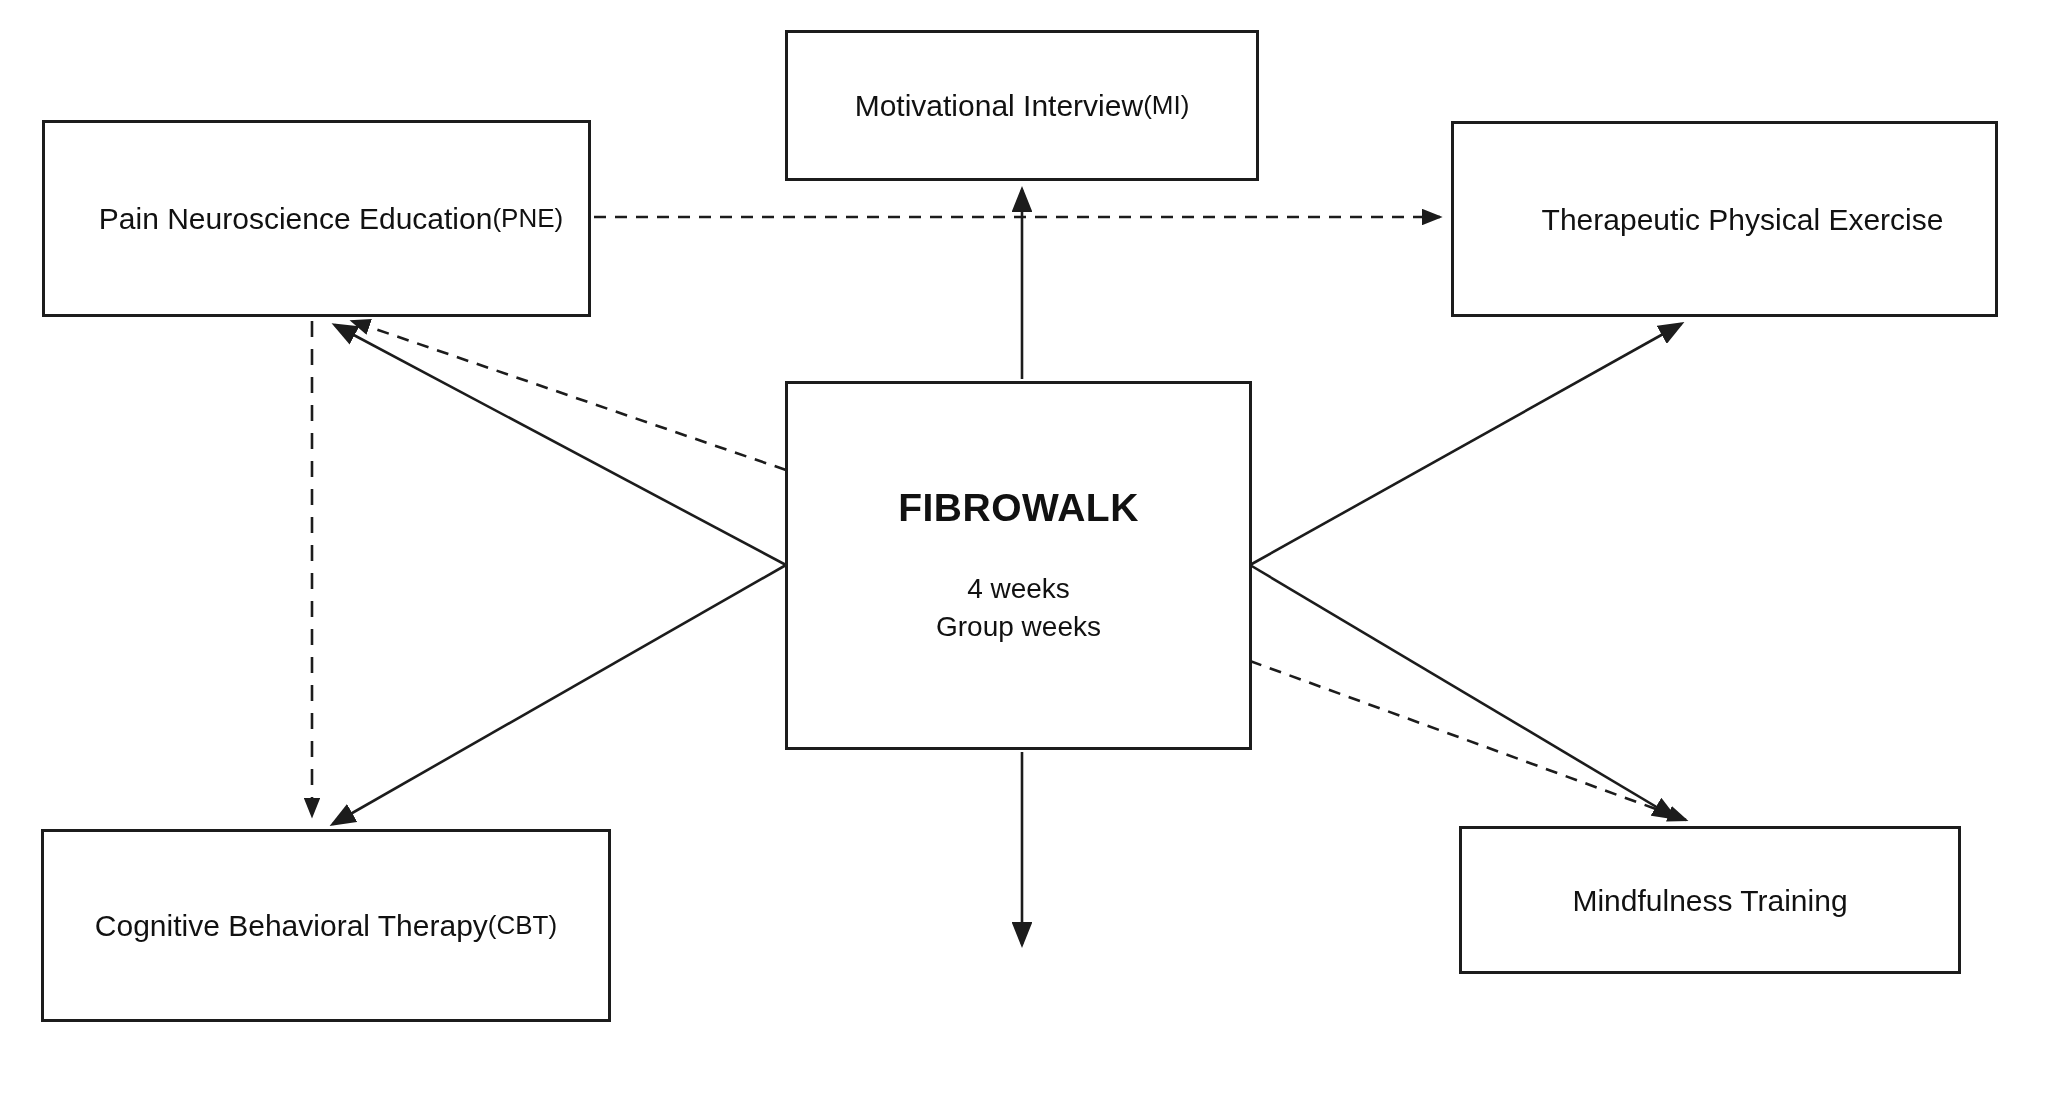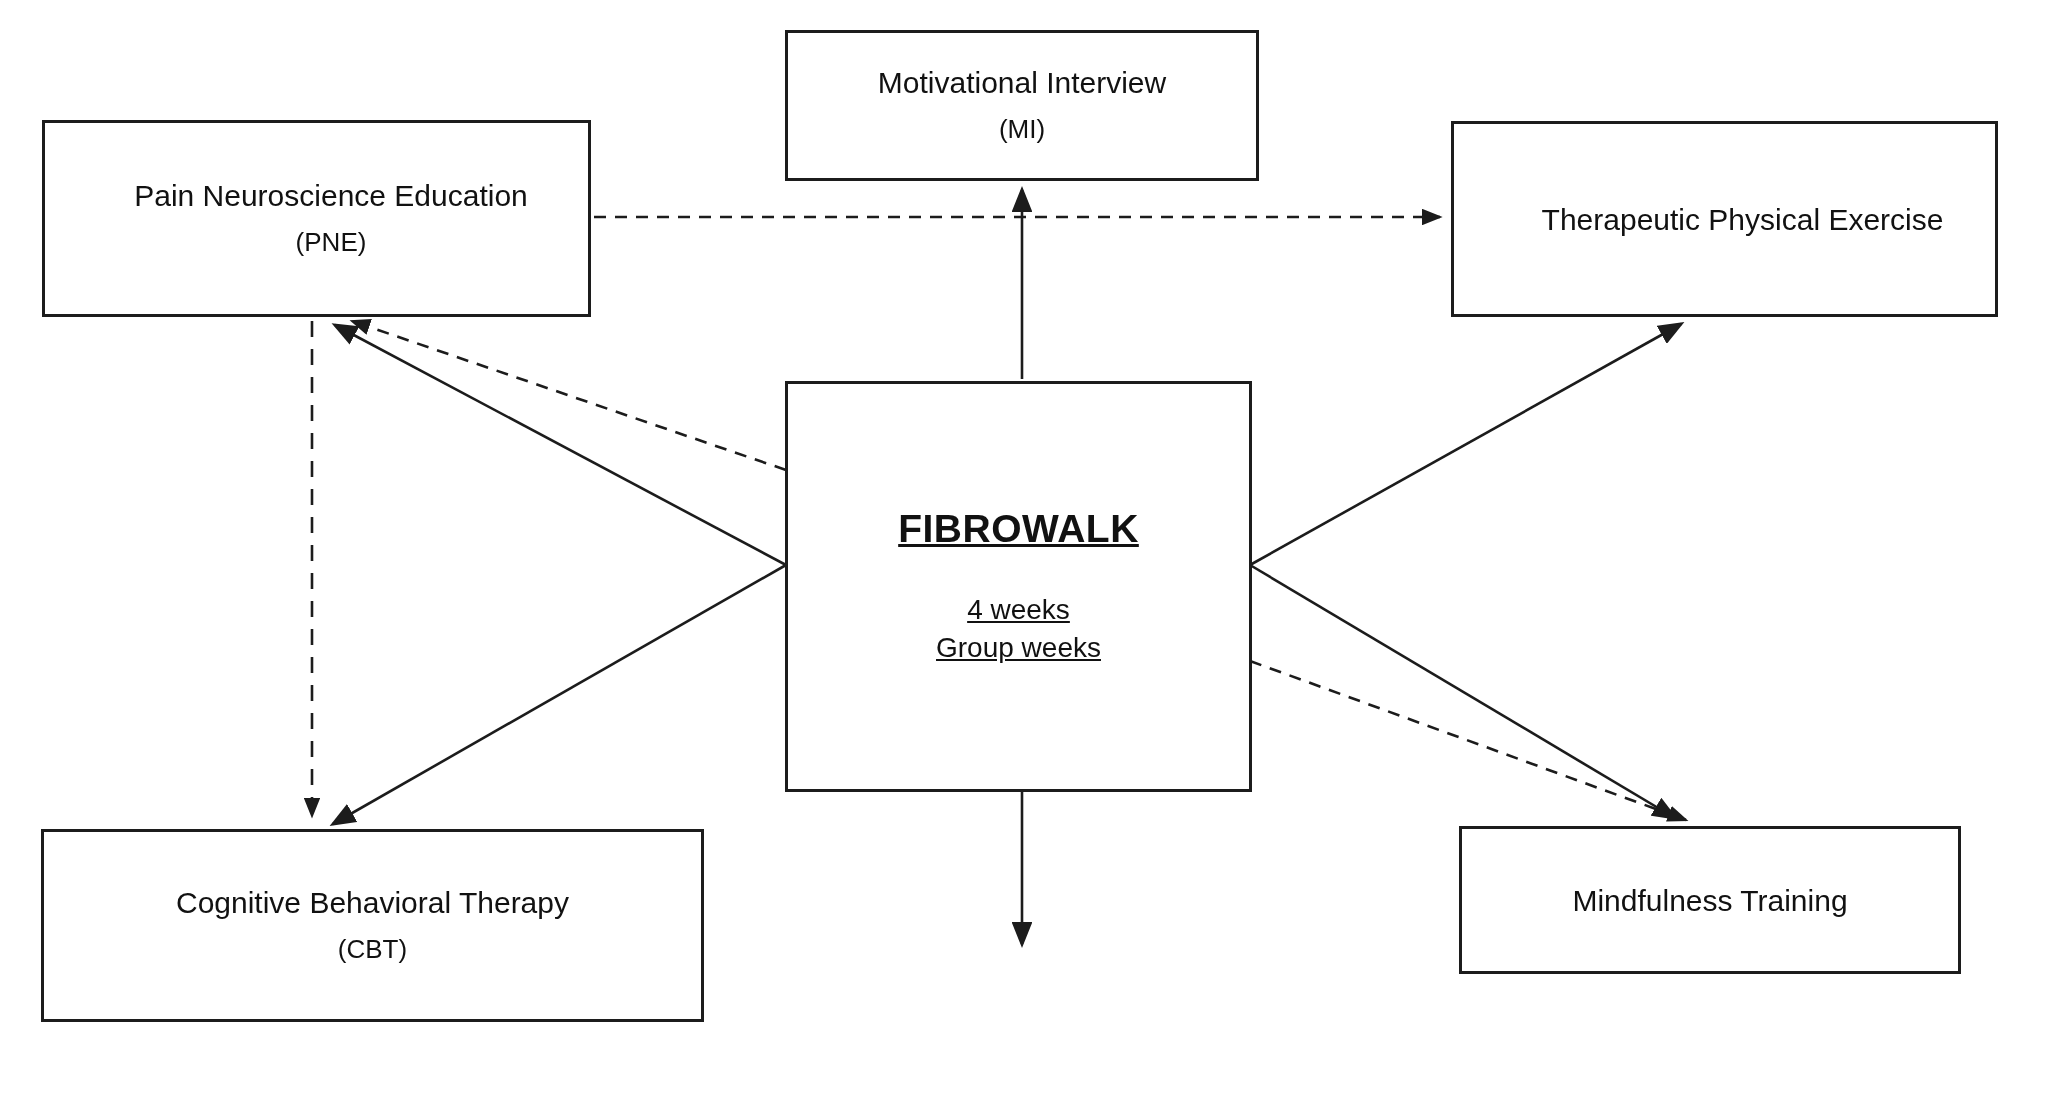--- a/index.html
+++ b/index.html
@@ -11,21 +11,21 @@
     color:#111111;
     overflow:hidden;
   }
   svg.arrows{position:absolute;left:0;top:0;width:2048px;height:1120px;}
   .node{
     position:absolute;
     box-sizing:border-box;
     border:3px solid #1c1c1c;
     background:#ffffff;
     display:flex;
-    flex-direction:column;
+    flex-direction:row;
     align-items:center;
     justify-content:center;
     text-align:center;
     font-size:30px;
     line-height:47px;
   }
   .node .sub{font-size:26px;}
   .center-node{
     position:absolute;
     box-sizing:border-box;
@@ -81,27 +81,27 @@
 
   <div class="node" style="left:42px;top:120px;width:549px;height:197px;padding-left:29px;">
     <span>Pain Neuroscience Education</span>
     <span class="sub">(PNE)</span>
   </div>
 
   <div class="node" style="left:1451px;top:121px;width:547px;height:196px;padding-left:36px;">
     <span>Therapeutic Physical Exercise</span>
   </div>
 
-  <div class="center-node" style="left:785px;top:381px;width:467px;height:411px;text-decoration:underline;">
+  <div class="center-node" style="left:785px;top:381px;width:467px;height:369px;">
     <span class="center-title">FIBROWALK</span>
     <span class="center-sub">4 weeks</span>
     <span class="center-sub">Group weeks</span>
   </div>
 
-  <div class="node" style="left:41px;top:829px;width:663px;height:193px;">
+  <div class="node" style="left:41px;top:829px;width:570px;height:193px;">
     <span>Cognitive Behavioral Therapy</span>
     <span class="sub">(CBT)</span>
   </div>
 
   <div class="node" style="left:1459px;top:826px;width:502px;height:148px;">
     <span>Mindfulness Training</span>
   </div>
 
 
 </div>

